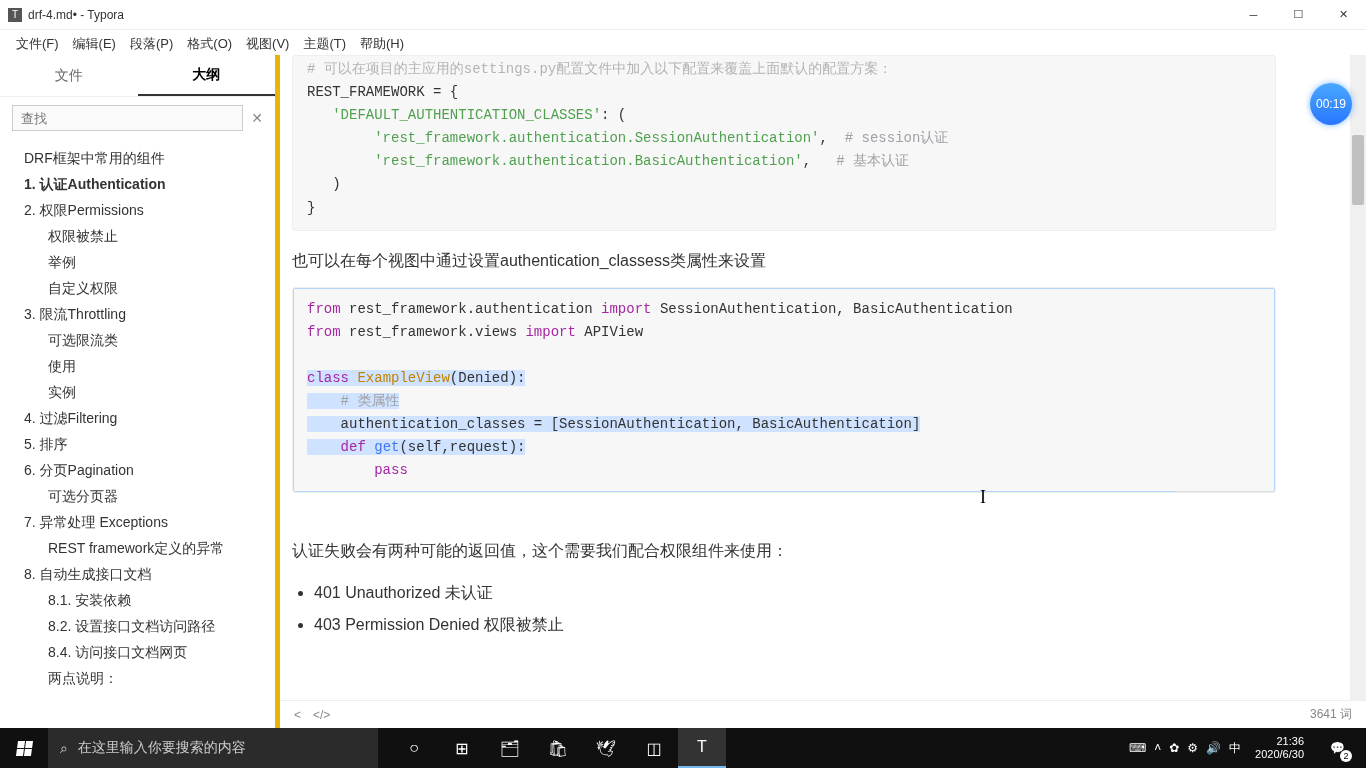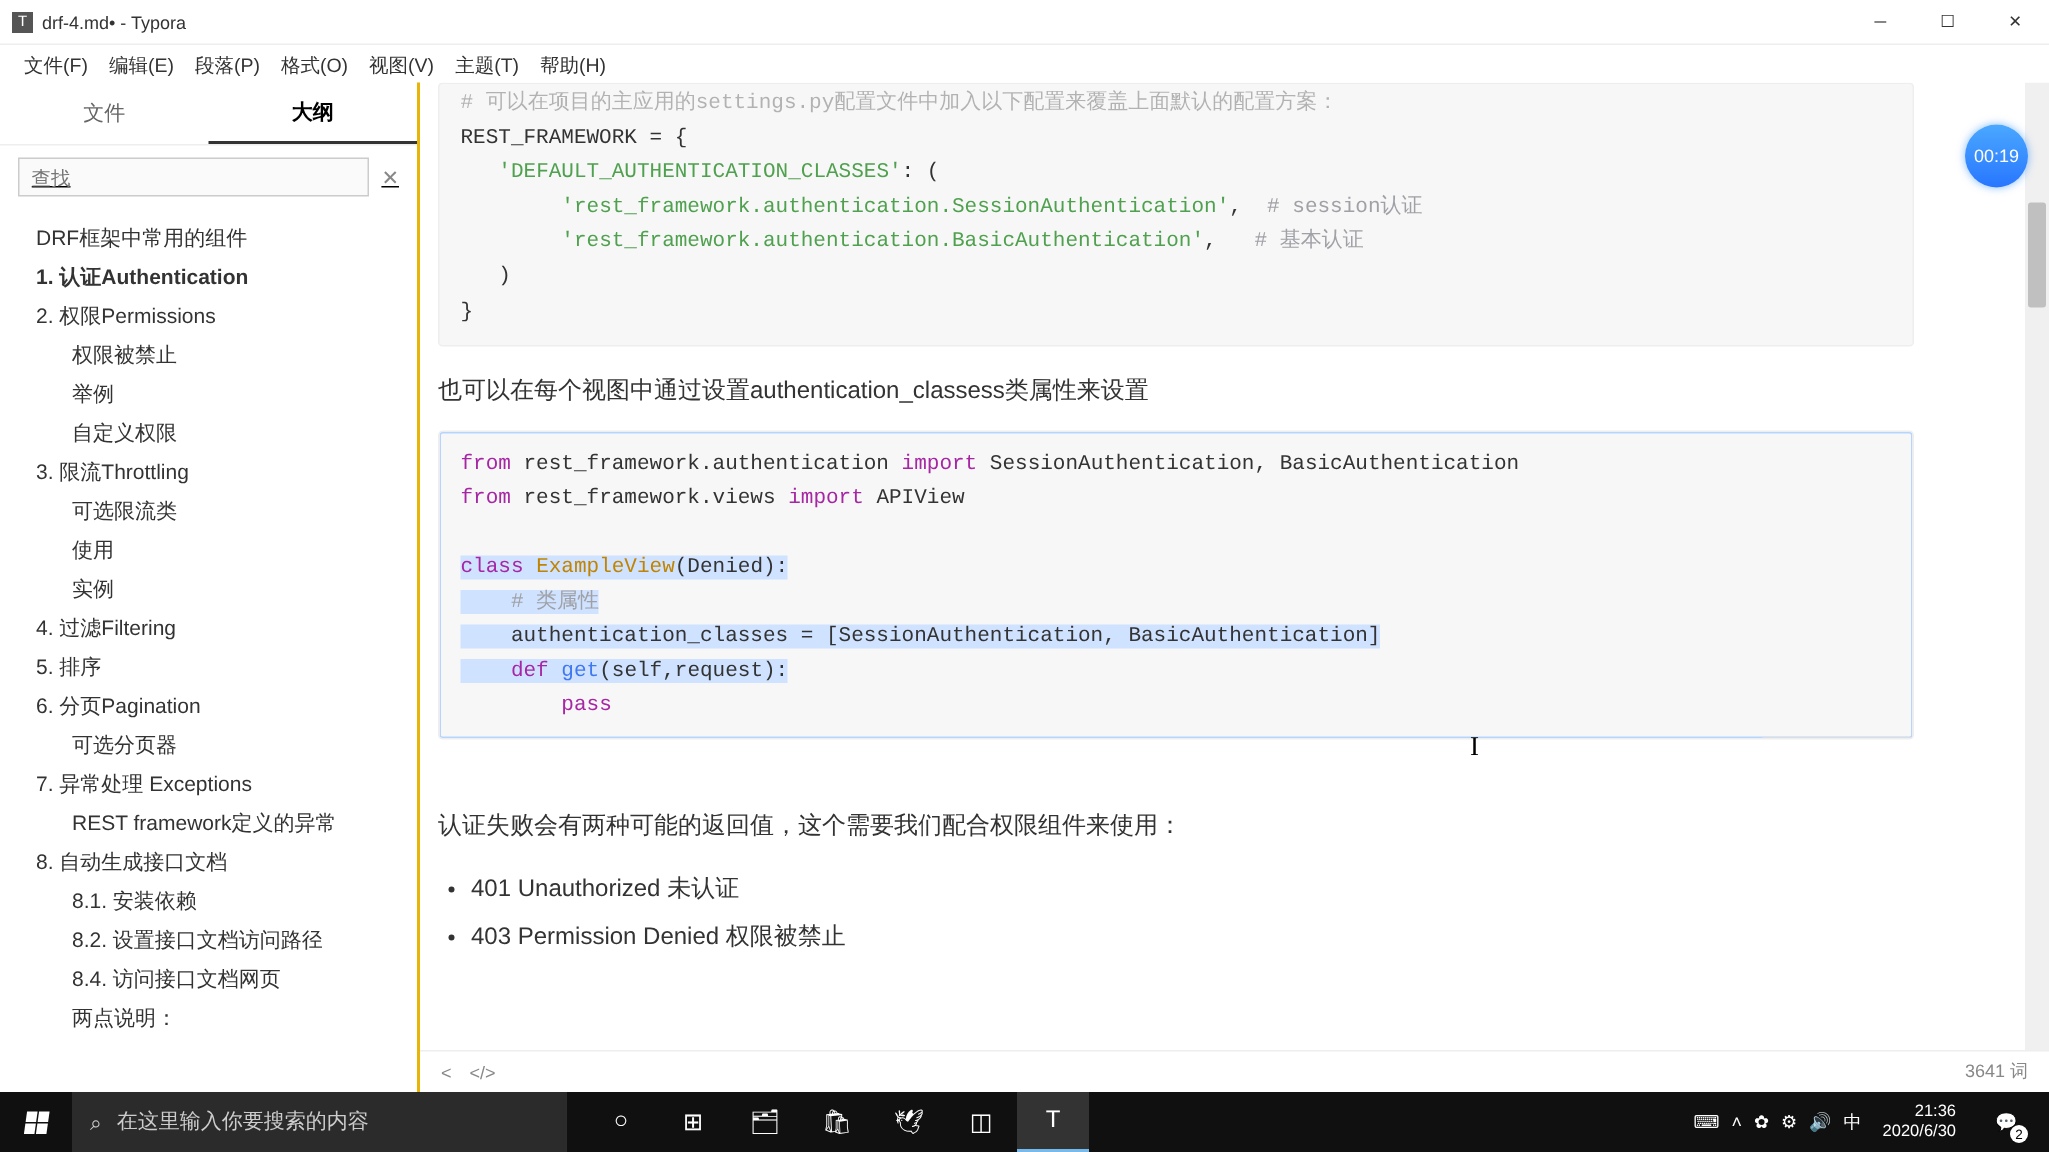--- a/index.html
+++ b/index.html
@@ -8,25 +8,25 @@
 .titlebar { height: 30px; background: #fff; display: flex; align-items: center; padding-left: 8px; border-bottom: 1px solid #eee; }
 .titlebar .icon { width: 14px; height: 14px; background: #555; color: #fff; font-size: 10px; display: flex; align-items: center; justify-content: center; margin-right: 6px; }
 .titlebar .title { flex: 1; color: #333; font-size: 12px; }
 .titlebar .wbtn { width: 45px; height: 30px; display: flex; align-items: center; justify-content: center; color: #333; font-size: 11px; }
 
 .menubar { height: 25px; background: #fff; display: flex; align-items: flex-end; padding-left: 10px; gap: 2px; font-size: 13px; color: #333; }
 .menubar span { padding: 2px 6px; }
 
 .body { display: flex; height: calc(100% - 30px - 25px - 40px); }
 
-.sidebar { width: 280px; border-right: 2px solid #eab308; display: flex; flex-direction: column; }
+.sidebar { width: 280px; border-right: 5px solid #eab308; display: flex; flex-direction: column; }
 .sidetabs { display: flex; height: 42px; border-bottom: 1px solid #eee; }
 .sidetab { flex: 1; display: flex; align-items: center; justify-content: center; color: #666; font-size: 14px; }
 .sidetab.active { color: #000; font-weight: bold; border-bottom: 2px solid #333; }
-.searchrow { display: flex; align-items: center; padding: 8px 12px; gap: 8px; text-decoration: underline; }
+.searchrow { display: flex; align-items: center; padding: 8px 12px; gap: 8px; }
 .searchrow input { flex: 1; border: 1px solid #ccc; height: 26px; padding: 0 8px; font-size: 13px; background: #fafafa; color: #555; }
 .searchrow .clear { color: #888; font-size: 14px; cursor: pointer; }
 .outline { overflow-y: auto; padding: 6px 0 20px 0; font-size: 14px; color: #333; }
 .outline .item { padding: 2px 0 2px 24px; line-height: 22px; cursor: pointer; white-space: nowrap; }
 .outline .item.bold { font-weight: bold; }
 .outline .sub { padding-left: 48px; }
 
 .content { flex: 1; position: relative; overflow: hidden; }
 .doc { overflow-y: auto; height: 100%; padding: 0 90px 60px 0; }
 .doc-inner { padding-left: 6px; }

